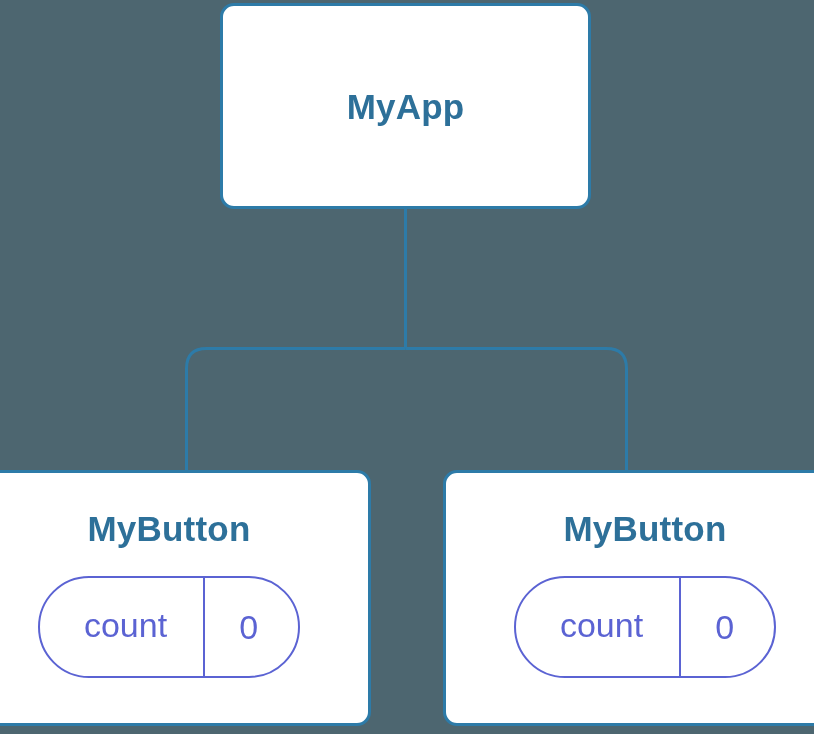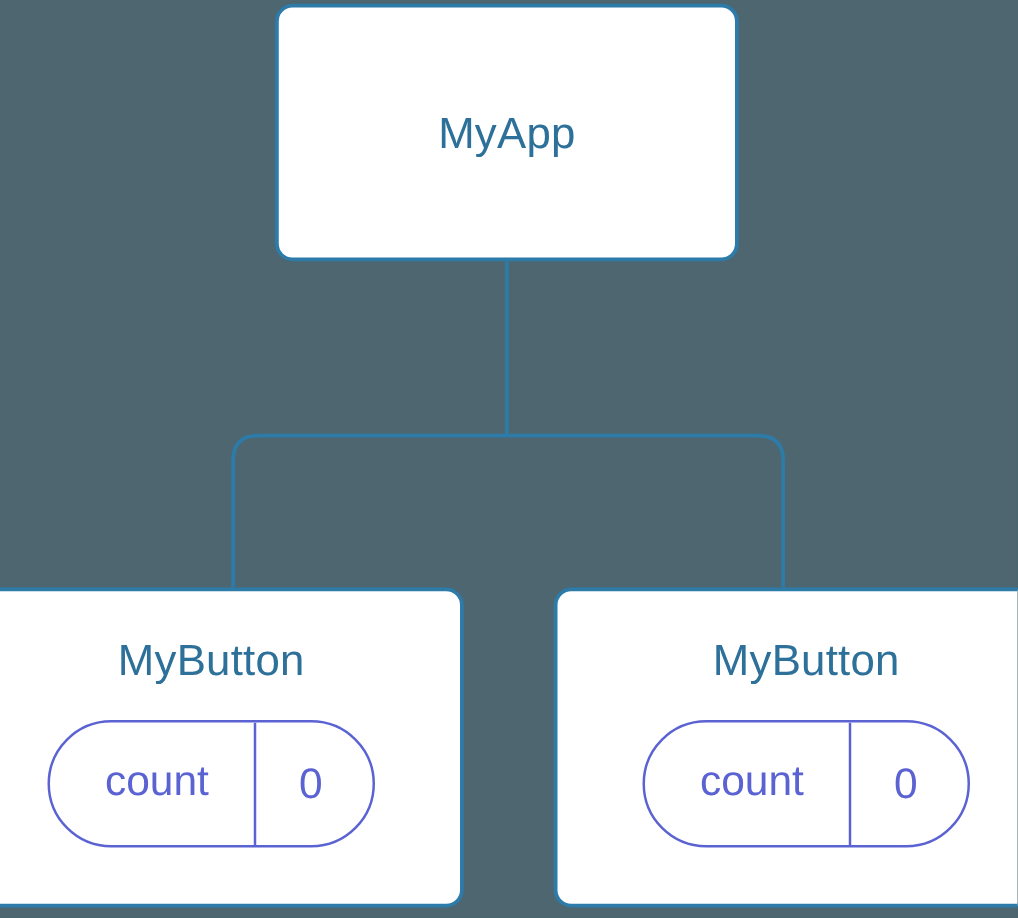--- a/index.html
+++ b/index.html
@@ -72,21 +72,21 @@
     left: 443px;
     top: 470px;
     width: 404px;
     height: 256px;
     padding-top: 38px;
   }
 
   .node-title {
     color: #2d7099;
     font-size: 35px;
-    font-weight: 400;
+    font-weight: 700;
     letter-spacing: 0.2px;
     line-height: 1;
     white-space: nowrap;
     text-align: right;
   }
 
   .node-root .node-title {
     font-size: 35px;
   }
 

